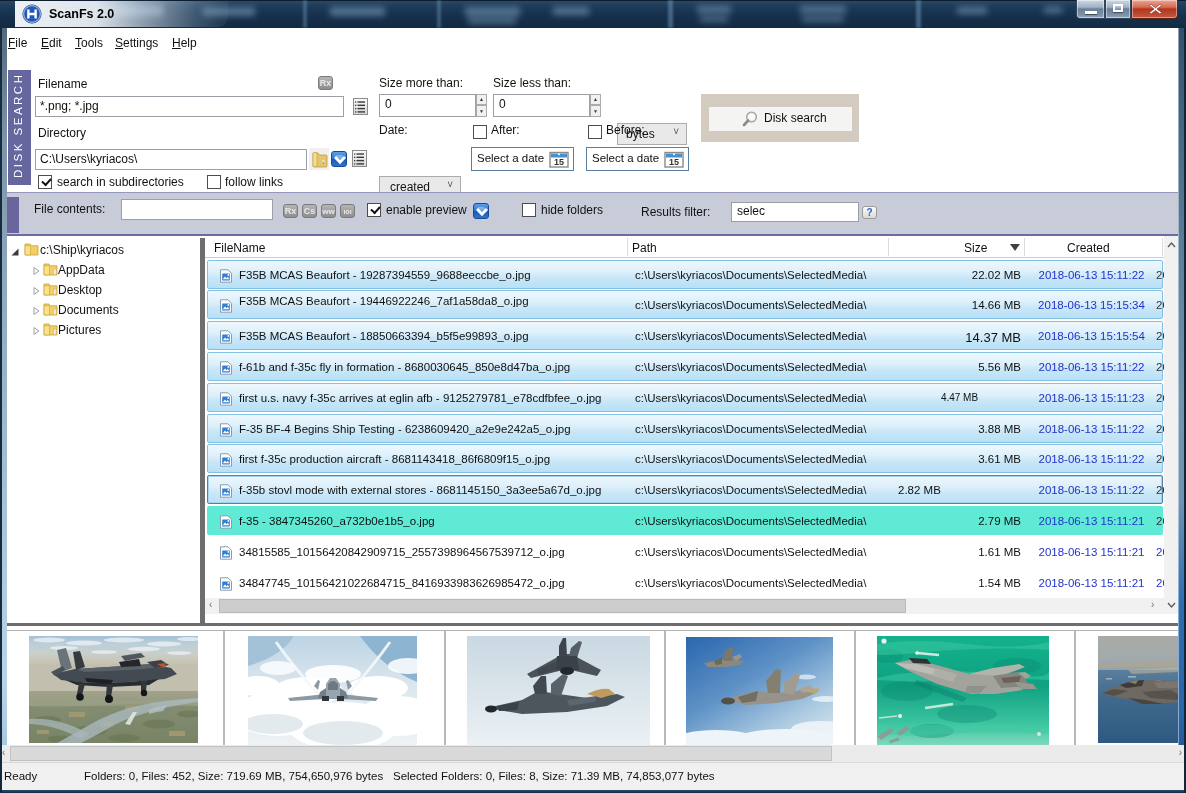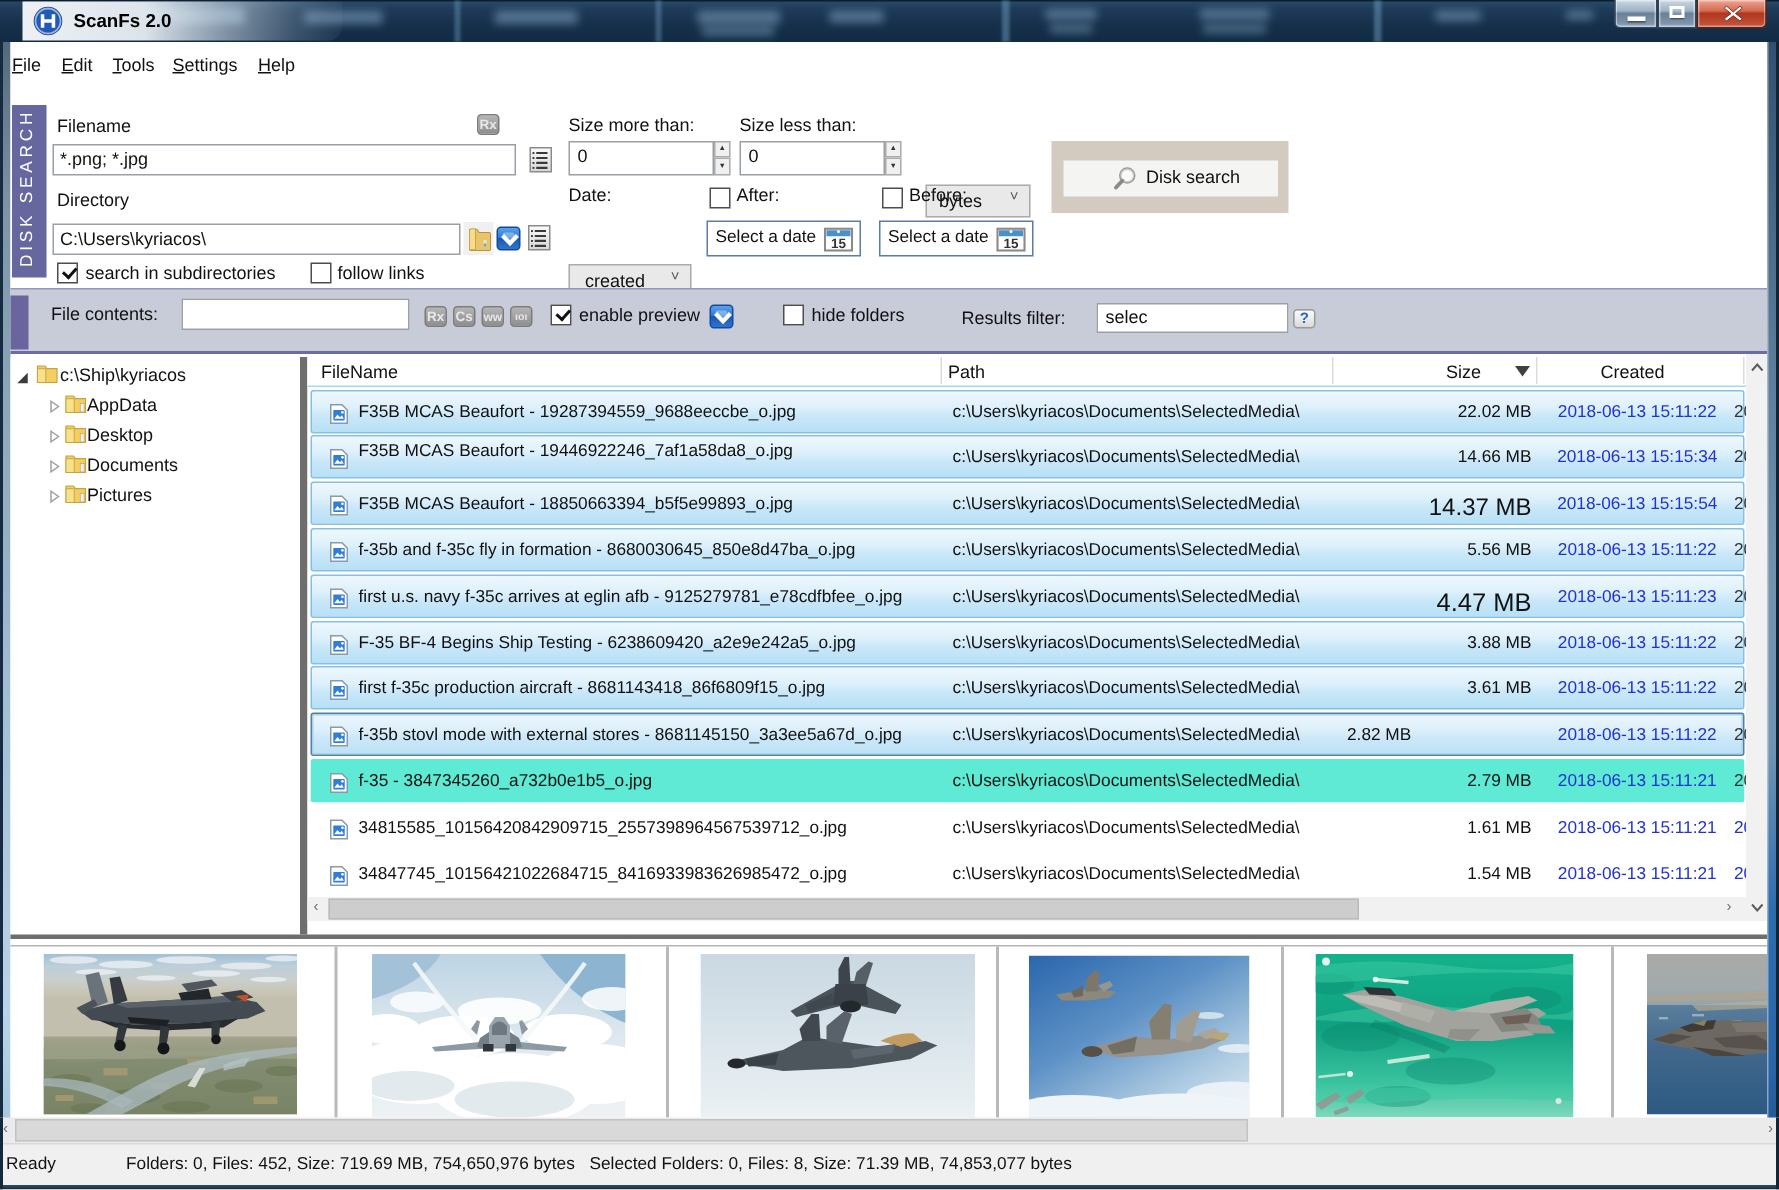--- a/index.html
+++ b/index.html
@@ -310,47 +310,47 @@
     </div>
     <div class="abs" style="left: 2px; top: 85.16px; width: 956px; height: 29px; border-radius: 2px; background: linear-gradient(rgb(238, 248, 253) 0%, rgb(221, 240, 251) 40%, rgb(200, 231, 248) 62%, rgb(183, 224, 246) 100%); border: 1px solid rgb(132, 192, 228);">
       <svg class="abs" style="left:11px;top:8px;" width="14" height="14" viewBox="0 0 14 14">
         <path d="M1.5 .8 h7.5 l3.5 3.5 V13.2 H1.5 Z" fill="#fff" stroke="#8a9aaa" stroke-width="1"></path>
         <rect x="3.2" y="4.4" width="7.6" height="7" fill="#2f7fd6" rx="0.5"></rect>
         <path d="M3.8 10.2 L6 7.4 L7.6 9.2 L8.9 7.8 L10.2 10.2 Z" fill="#fff"></path>
         <circle cx="9.3" cy="5.9" r="0.9" fill="#fff"></circle>
       </svg>
       <div class="abs" style="left:31px;top:8px;font-size:11.5px;color:#111;white-space:nowrap;">F35B MCAS Beaufort - 18850663394_b5f5e99893_o.jpg</div>
       <div class="abs" style="left:427px;top:8px;font-size:11.5px;color:#111;white-space:nowrap;">c:\Users\kyriacos\Documents\SelectedMedia\</div>
-      <div class="abs" style="left:690px;top:8px;width:123px;text-align:right;font-size:16px;color:#111;">14.37 MB</div>
+      <div class="abs" style="left:690px;top:8px;width:123px;text-align:right;font-size:13px;color:#111;">14.37 MB</div>
       <div class="abs" style="left:826px;top:8px;width:115px;text-align:center;white-space:nowrap;font-size:11.5px;color:#2233cc;">2018-06-13 15:15:54</div>
       <div class="abs" style="left:948px;top:8px;font-size:11.5px;color:#333;">20</div>
     </div>
     <div class="abs" style="left: 2px; top: 115.99px; width: 956px; height: 29px; border-radius: 2px; background: linear-gradient(rgb(238, 248, 253) 0%, rgb(221, 240, 251) 40%, rgb(200, 231, 248) 62%, rgb(183, 224, 246) 100%); border: 1px solid rgb(132, 192, 228);">
       <svg class="abs" style="left:11px;top:8px;" width="14" height="14" viewBox="0 0 14 14">
         <path d="M1.5 .8 h7.5 l3.5 3.5 V13.2 H1.5 Z" fill="#fff" stroke="#8a9aaa" stroke-width="1"></path>
         <rect x="3.2" y="4.4" width="7.6" height="7" fill="#2f7fd6" rx="0.5"></rect>
         <path d="M3.8 10.2 L6 7.4 L7.6 9.2 L8.9 7.8 L10.2 10.2 Z" fill="#fff"></path>
         <circle cx="9.3" cy="5.9" r="0.9" fill="#fff"></circle>
       </svg>
-      <div class="abs" style="left:31px;top:8px;font-size:11.5px;color:#111;white-space:nowrap;">f-35b and f-35c fly in formation - 8680030645_850e8d47ba_o.jpg</div>
+      <div class="abs" style="left:31px;top:8px;font-size:11.5px;color:#111;white-space:nowrap;">f-61b and f-35c fly in formation - 8680030645_850e8d47ba_o.jpg</div>
       <div class="abs" style="left:427px;top:8px;font-size:11.5px;color:#111;white-space:nowrap;">c:\Users\kyriacos\Documents\SelectedMedia\</div>
       <div class="abs" style="left:690px;top:8px;width:123px;text-align:right;font-size:11.5px;color:#111;">5.56 MB</div>
       <div class="abs" style="left:826px;top:8px;width:115px;text-align:center;white-space:nowrap;font-size:11.5px;color:#2233cc;">2018-06-13 15:11:22</div>
       <div class="abs" style="left:948px;top:8px;font-size:11.5px;color:#333;">20</div>
     </div>
     <div class="abs" style="left: 2px; top: 146.82px; width: 956px; height: 29px; border-radius: 2px; background: linear-gradient(rgb(238, 248, 253) 0%, rgb(221, 240, 251) 40%, rgb(200, 231, 248) 62%, rgb(183, 224, 246) 100%); border: 1px solid rgb(132, 192, 228);">
       <svg class="abs" style="left:11px;top:8px;" width="14" height="14" viewBox="0 0 14 14">
         <path d="M1.5 .8 h7.5 l3.5 3.5 V13.2 H1.5 Z" fill="#fff" stroke="#8a9aaa" stroke-width="1"></path>
         <rect x="3.2" y="4.4" width="7.6" height="7" fill="#2f7fd6" rx="0.5"></rect>
         <path d="M3.8 10.2 L6 7.4 L7.6 9.2 L8.9 7.8 L10.2 10.2 Z" fill="#fff"></path>
         <circle cx="9.3" cy="5.9" r="0.9" fill="#fff"></circle>
       </svg>
       <div class="abs" style="left:31px;top:8px;font-size:11.5px;color:#111;white-space:nowrap;">first u.s. navy f-35c arrives at eglin afb - 9125279781_e78cdfbfee_o.jpg</div>
       <div class="abs" style="left:427px;top:8px;font-size:11.5px;color:#111;white-space:nowrap;">c:\Users\kyriacos\Documents\SelectedMedia\</div>
-      <div class="abs" style="left:690px;top:8px;width:123px;text-align:right;font-size:17px;color:#111;">4.47 MB</div>
+      <div class="abs" style="left:690px;top:8px;width:123px;text-align:center;font-size:10px;color:#111;">4.47 MB</div>
       <div class="abs" style="left:826px;top:8px;width:115px;text-align:center;white-space:nowrap;font-size:11.5px;color:#2233cc;">2018-06-13 15:11:23</div>
       <div class="abs" style="left:948px;top:8px;font-size:11.5px;color:#333;">20</div>
     </div>
     <div class="abs" style="left: 2px; top: 177.65px; width: 956px; height: 29px; border-radius: 2px; background: linear-gradient(rgb(238, 248, 253) 0%, rgb(221, 240, 251) 40%, rgb(200, 231, 248) 62%, rgb(183, 224, 246) 100%); border: 1px solid rgb(132, 192, 228);">
       <svg class="abs" style="left:11px;top:8px;" width="14" height="14" viewBox="0 0 14 14">
         <path d="M1.5 .8 h7.5 l3.5 3.5 V13.2 H1.5 Z" fill="#fff" stroke="#8a9aaa" stroke-width="1"></path>
         <rect x="3.2" y="4.4" width="7.6" height="7" fill="#2f7fd6" rx="0.5"></rect>
         <path d="M3.8 10.2 L6 7.4 L7.6 9.2 L8.9 7.8 L10.2 10.2 Z" fill="#fff"></path>
         <circle cx="9.3" cy="5.9" r="0.9" fill="#fff"></circle>
       </svg>

